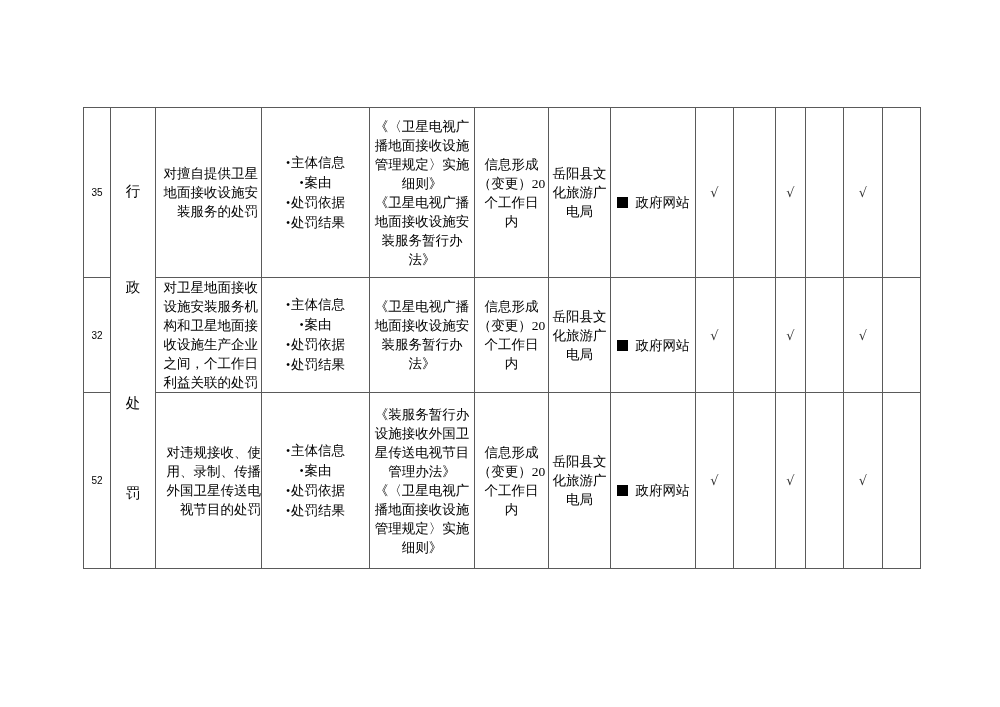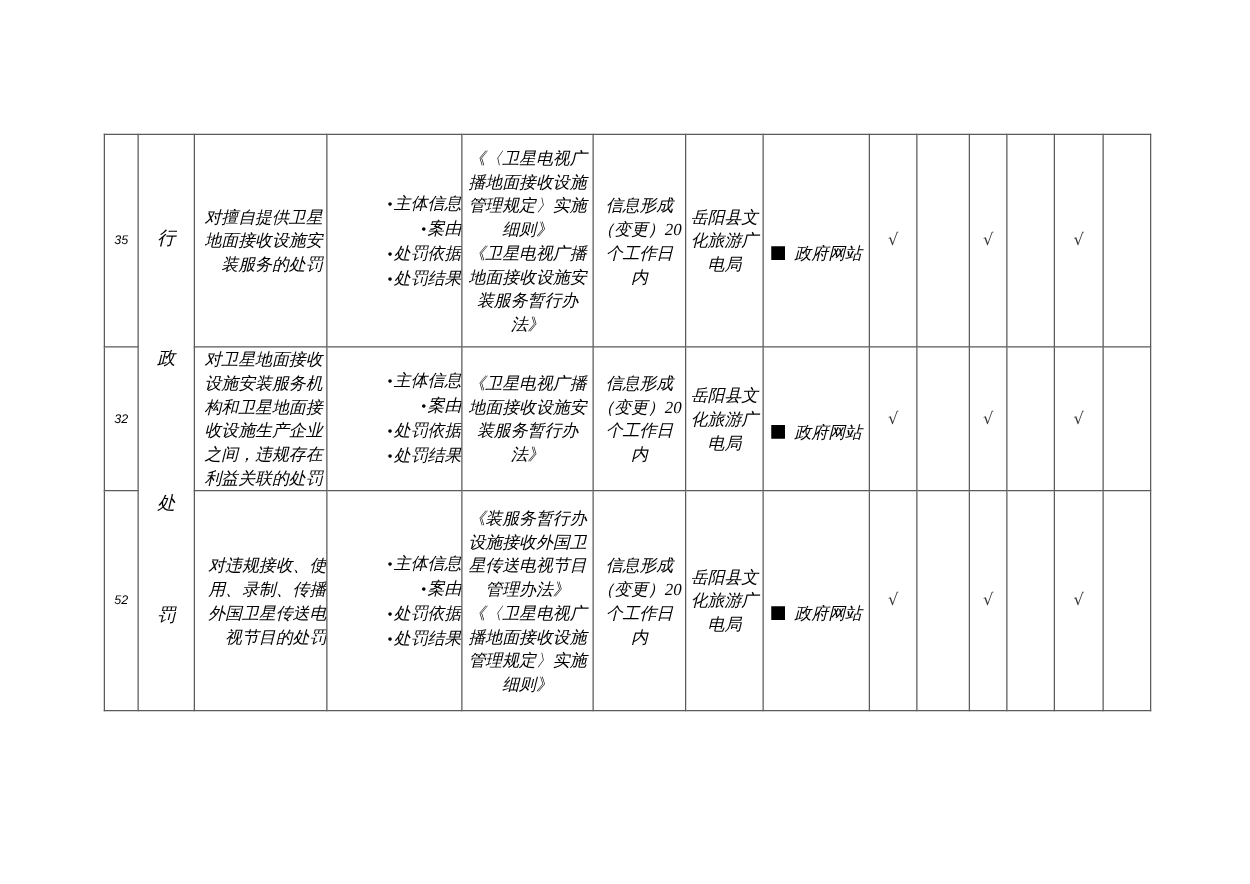--- a/index.html
+++ b/index.html
@@ -7,29 +7,29 @@
     width:1000px;height:707px;background:#ffffff;position:relative;
     font-family:"Liberation Serif","DejaVu Serif",serif;color:#000;
   }
   table.doc{
     position:absolute;left:83px;top:107px;
     border-collapse:collapse;table-layout:fixed;
   }
   td{
     border:1px solid #5a5a5a;
     padding:0;text-align:center;vertical-align:middle;
-    font-size:13.5px;line-height:19px;overflow:hidden;font-style:italic;
+    font-size:13.5px;line-height:19px;overflow:hidden;
   }
   .pre{white-space:pre;}
   .num{font-family:"Liberation Sans","DejaVu Sans",sans-serif;font-size:10px;}
   .cat{position:relative;font-size:14.5px;}
   .cat span{position:absolute;left:0;width:100%;text-align:center;}
   .desc{text-align:right;padding:0 3px 0 7px;white-space:pre;}
   .desc.center{padding:0;}
-  .items .li{display:block;text-align:right;}
+  .items .li{display:block;}
   .blt{font-size:12px;margin-right:1px;}
   .reg div{white-space:pre;}
   .chan{display:flex;align-items:center;justify-content:center;gap:8px;margin-top:20px;}
   .sq{width:11px;height:11px;background:#000;flex:0 0 auto;}
   .check{font-family:"DejaVu Sans","Liberation Sans",sans-serif;font-size:13px;color:#333;}
 </style>
 </head>
 <body>
 
 <table class="doc">
@@ -98,21 +98,21 @@
     <td class="check">√</td>
     <td class="check"></td>
   </tr>
 
   <tr style="height:115px">
     <td class="num">32</td>
     <td class="desc">对卫星地面接收
 设施安装服务机
 构和卫星地面接
 收设施生产企业
-之间，违规存在
+之间，个工作日
 利益关联的处罚</td>
     <td class="items">
       <div class="li"><span class="blt">•</span><span>主体信息</span></div>
       <div class="li"><span class="blt">•</span><span>案由</span></div>
       <div class="li"><span class="blt">•</span><span>处罚依据</span></div>
       <div class="li"><span class="blt">•</span><span>处罚结果</span></div>
     </td>
     <td class="reg">
       <div>《卫星电视广播
 地面接收设施安

